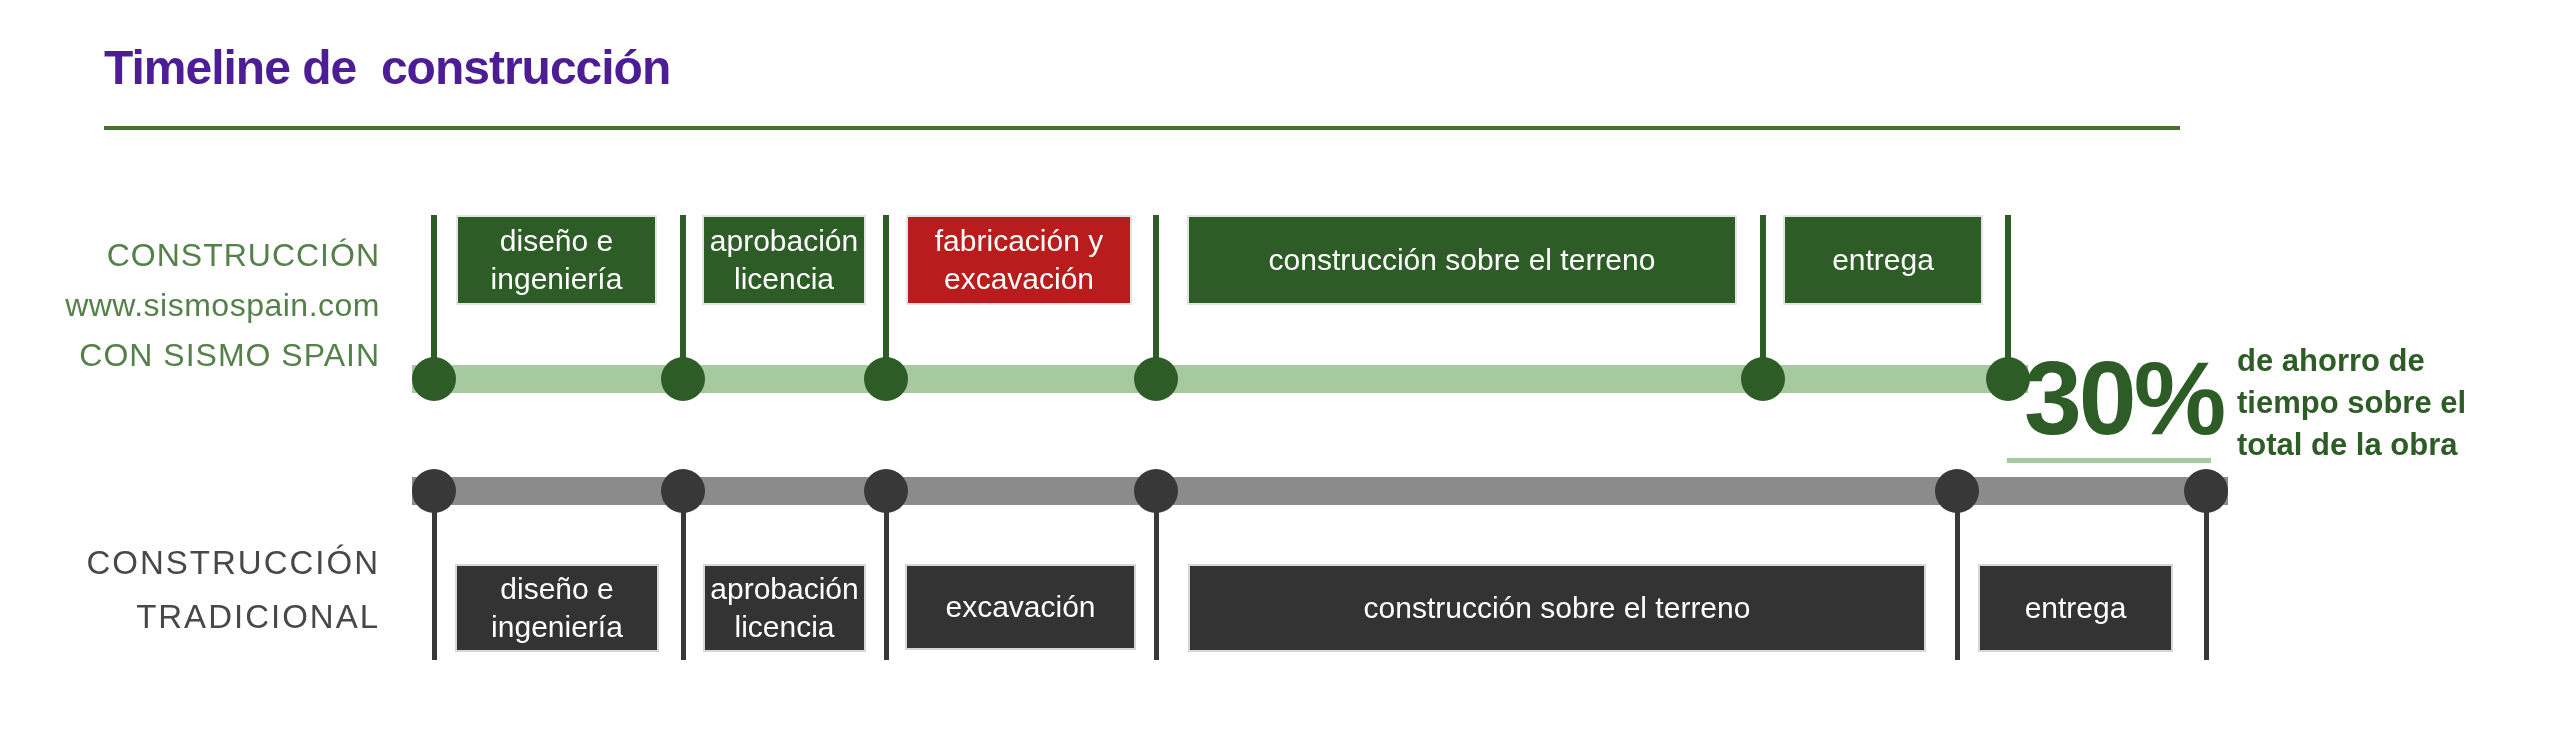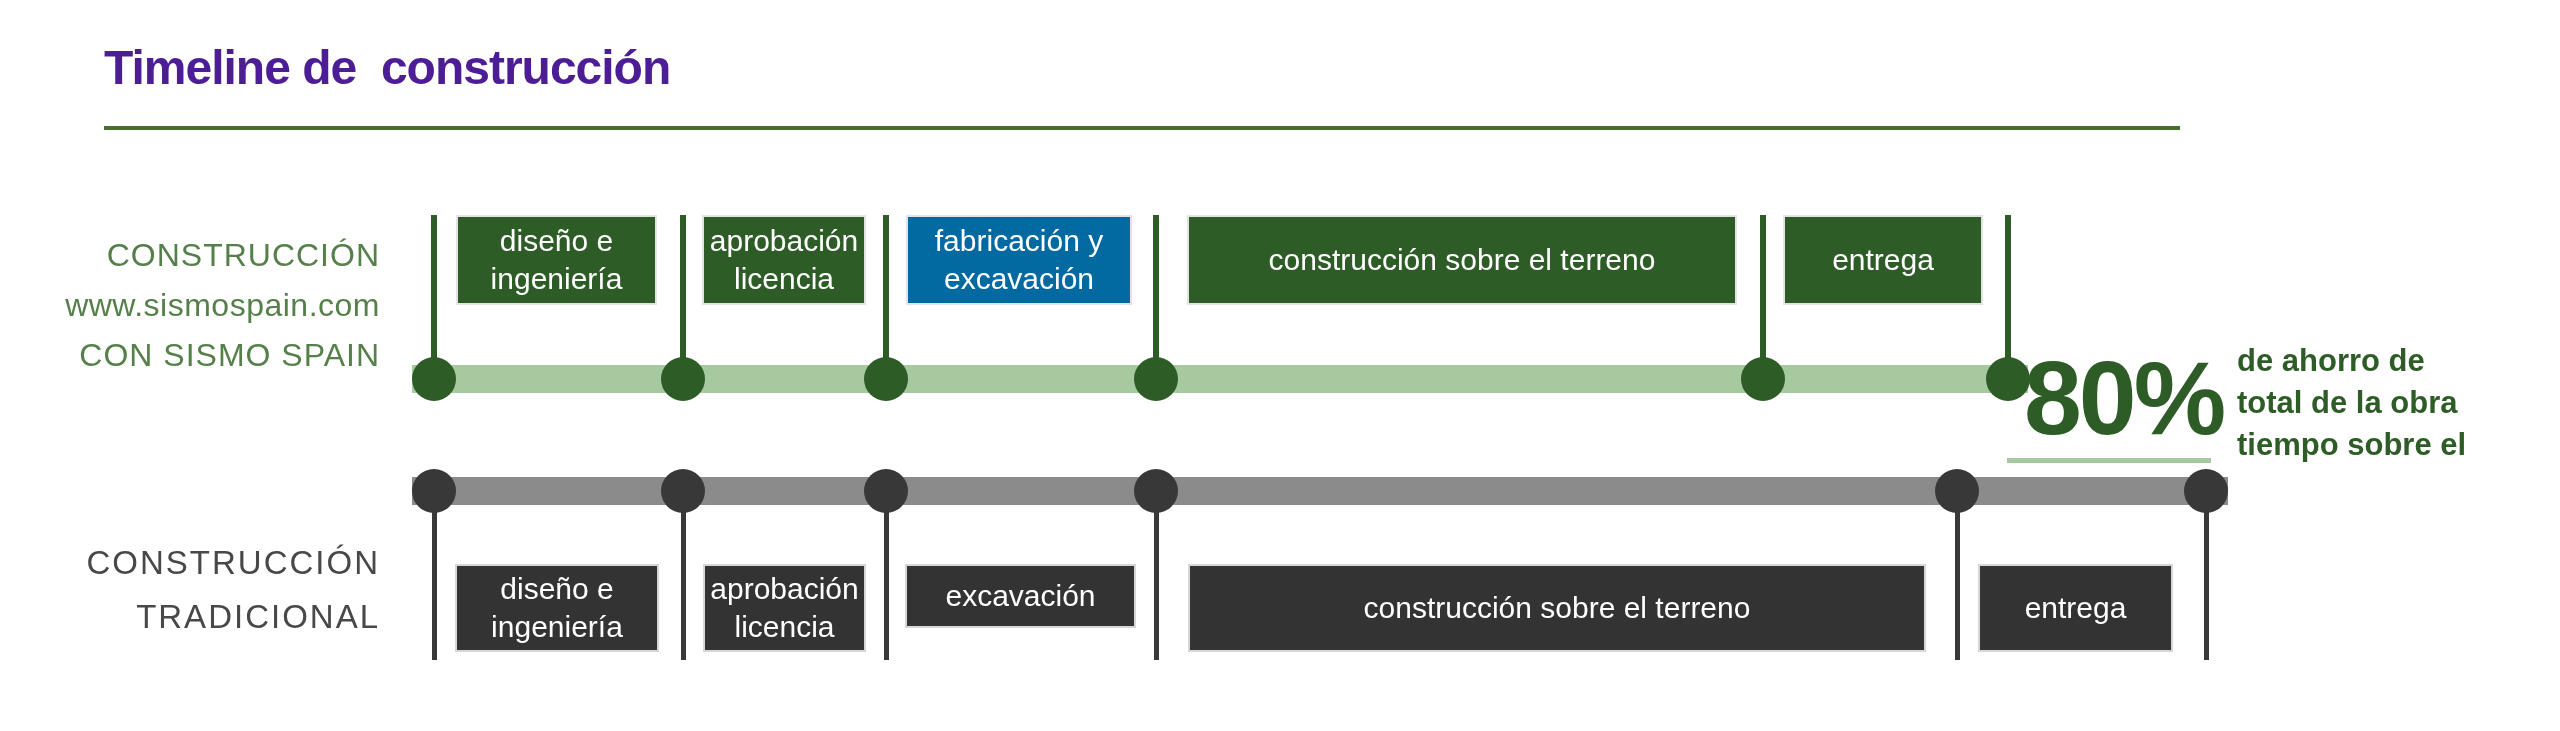--- a/index.html
+++ b/index.html
@@ -90,44 +90,44 @@
       <div class="timeline-tick" style="left: 2005px; top: 215px; width: 6px; height: 164px; background: rgb(46, 92, 39);"></div>
       <div class="timeline-bar" style="left: 412px; top: 365px; width: 1616px; height: 28px; background: rgb(167, 201, 160);"></div>
       <div class="milestone-dot" style="left: 412px; top: 357px; width: 44px; height: 44px; background: rgb(46, 92, 39);"></div>
       <div class="milestone-dot" style="left: 661px; top: 357px; width: 44px; height: 44px; background: rgb(46, 92, 39);"></div>
       <div class="milestone-dot" style="left: 864px; top: 357px; width: 44px; height: 44px; background: rgb(46, 92, 39);"></div>
       <div class="milestone-dot" style="left: 1134px; top: 357px; width: 44px; height: 44px; background: rgb(46, 92, 39);"></div>
       <div class="milestone-dot" style="left: 1741px; top: 357px; width: 44px; height: 44px; background: rgb(46, 92, 39);"></div>
       <div class="milestone-dot" style="left: 1986px; top: 357px; width: 44px; height: 44px; background: rgb(46, 92, 39);"></div>
       <div class="phase-box" style="left: 456px; top: 215px; width: 201px; height: 90px; background: rgb(46, 92, 39); border: 2px solid rgb(227, 227, 227);">diseño e ingeniería</div>
       <div class="phase-box" style="left: 702px; top: 215px; width: 164px; height: 90px; background: rgb(46, 92, 39); border: 2px solid rgb(227, 227, 227);">aprobación licencia</div>
-      <div class="phase-box" style="left: 906px; top: 215px; width: 226px; height: 90px; background: #0369a1; border: 2px solid rgb(227, 227, 227);">fabricación y excavación</div>
+      <div class="phase-box" style="left: 906px; top: 215px; width: 226px; height: 90px; background: #b91c1c; border: 2px solid rgb(227, 227, 227);">fabricación y excavación</div>
       <div class="phase-box" style="left: 1187px; top: 215px; width: 550px; height: 90px; background: rgb(46, 92, 39); border: 2px solid rgb(227, 227, 227);">construcción sobre el terreno</div>
       <div class="phase-box" style="left: 1783px; top: 215px; width: 200px; height: 90px; background: rgb(46, 92, 39); border: 2px solid rgb(227, 227, 227);">entrega</div>
       <div class="timeline-tick" style="left: 431.5px; top: 491px; width: 5px; height: 169px; background: rgb(56, 56, 56);"></div>
       <div class="timeline-tick" style="left: 680.5px; top: 491px; width: 5px; height: 169px; background: rgb(56, 56, 56);"></div>
       <div class="timeline-tick" style="left: 883.5px; top: 491px; width: 5px; height: 169px; background: rgb(56, 56, 56);"></div>
       <div class="timeline-tick" style="left: 1153.5px; top: 491px; width: 5px; height: 169px; background: rgb(56, 56, 56);"></div>
       <div class="timeline-tick" style="left: 1954.5px; top: 491px; width: 5px; height: 169px; background: rgb(56, 56, 56);"></div>
       <div class="timeline-tick" style="left: 2203.5px; top: 491px; width: 5px; height: 169px; background: rgb(56, 56, 56);"></div>
       <div class="timeline-bar" style="left: 412px; top: 477px; width: 1816px; height: 28px; background: rgb(139, 139, 139);"></div>
       <div class="milestone-dot" style="left: 412px; top: 469px; width: 44px; height: 44px; background: rgb(56, 56, 56);"></div>
       <div class="milestone-dot" style="left: 661px; top: 469px; width: 44px; height: 44px; background: rgb(56, 56, 56);"></div>
       <div class="milestone-dot" style="left: 864px; top: 469px; width: 44px; height: 44px; background: rgb(56, 56, 56);"></div>
       <div class="milestone-dot" style="left: 1134px; top: 469px; width: 44px; height: 44px; background: rgb(56, 56, 56);"></div>
       <div class="milestone-dot" style="left: 1935px; top: 469px; width: 44px; height: 44px; background: rgb(56, 56, 56);"></div>
       <div class="milestone-dot" style="left: 2184px; top: 469px; width: 44px; height: 44px; background: rgb(56, 56, 56);"></div>
       <div class="phase-box" style="left: 455px; top: 564px; width: 204px; height: 88px; background: rgb(51, 51, 51); border: 2px solid rgb(214, 214, 214);">diseño e ingeniería</div>
       <div class="phase-box" style="left: 703px; top: 564px; width: 163px; height: 88px; background: rgb(51, 51, 51); border: 2px solid rgb(214, 214, 214);">aprobación licencia</div>
-      <div class="phase-box" style="left: 905px; top: 564px; width: 231px; height: 64px; background: rgb(51, 51, 51); border: 2px solid rgb(214, 214, 214);">excavación</div>
+      <div class="phase-box" style="left: 905px; top: 564px; width: 231px; height: 86px; background: rgb(51, 51, 51); border: 2px solid rgb(214, 214, 214);">excavación</div>
       <div class="phase-box" style="left: 1188px; top: 564px; width: 738px; height: 88px; background: rgb(51, 51, 51); border: 2px solid rgb(214, 214, 214);">construcción sobre el terreno</div>
       <div class="phase-box" style="left: 1978px; top: 564px; width: 195px; height: 88px; background: rgb(51, 51, 51); border: 2px solid rgb(214, 214, 214);">entrega</div>
     </div>
 
-  <div class="abs savings-value">80%</div>
+  <div class="abs savings-value">30%</div>
   <div class="abs savings-underline"></div>
   <div class="abs savings-desc">
     <div>de ahorro de</div>
+    <div>tiempo sobre el</div>
     <div>total de la obra</div>
-    <div>tiempo sobre el</div>
   </div>
 
 </div>
 
 </body></html>

